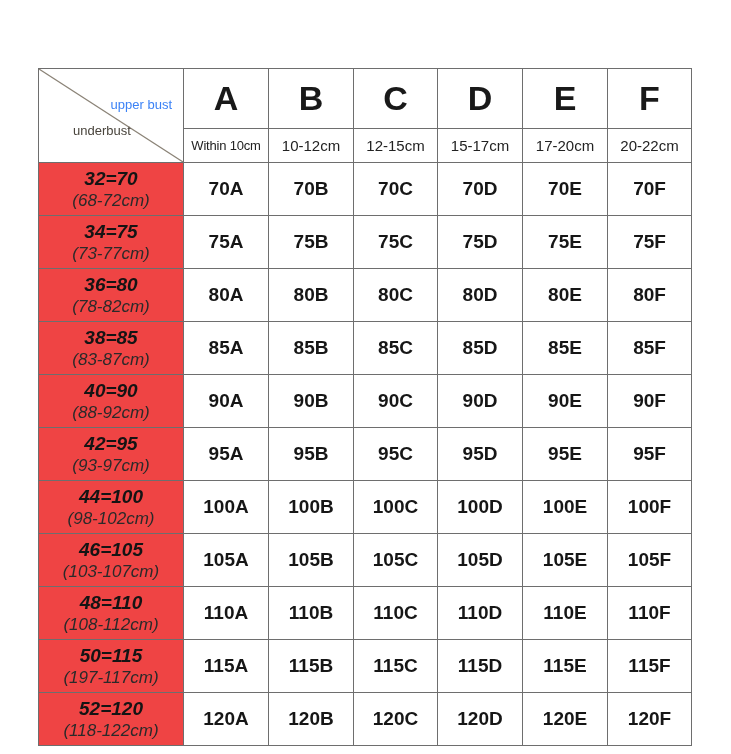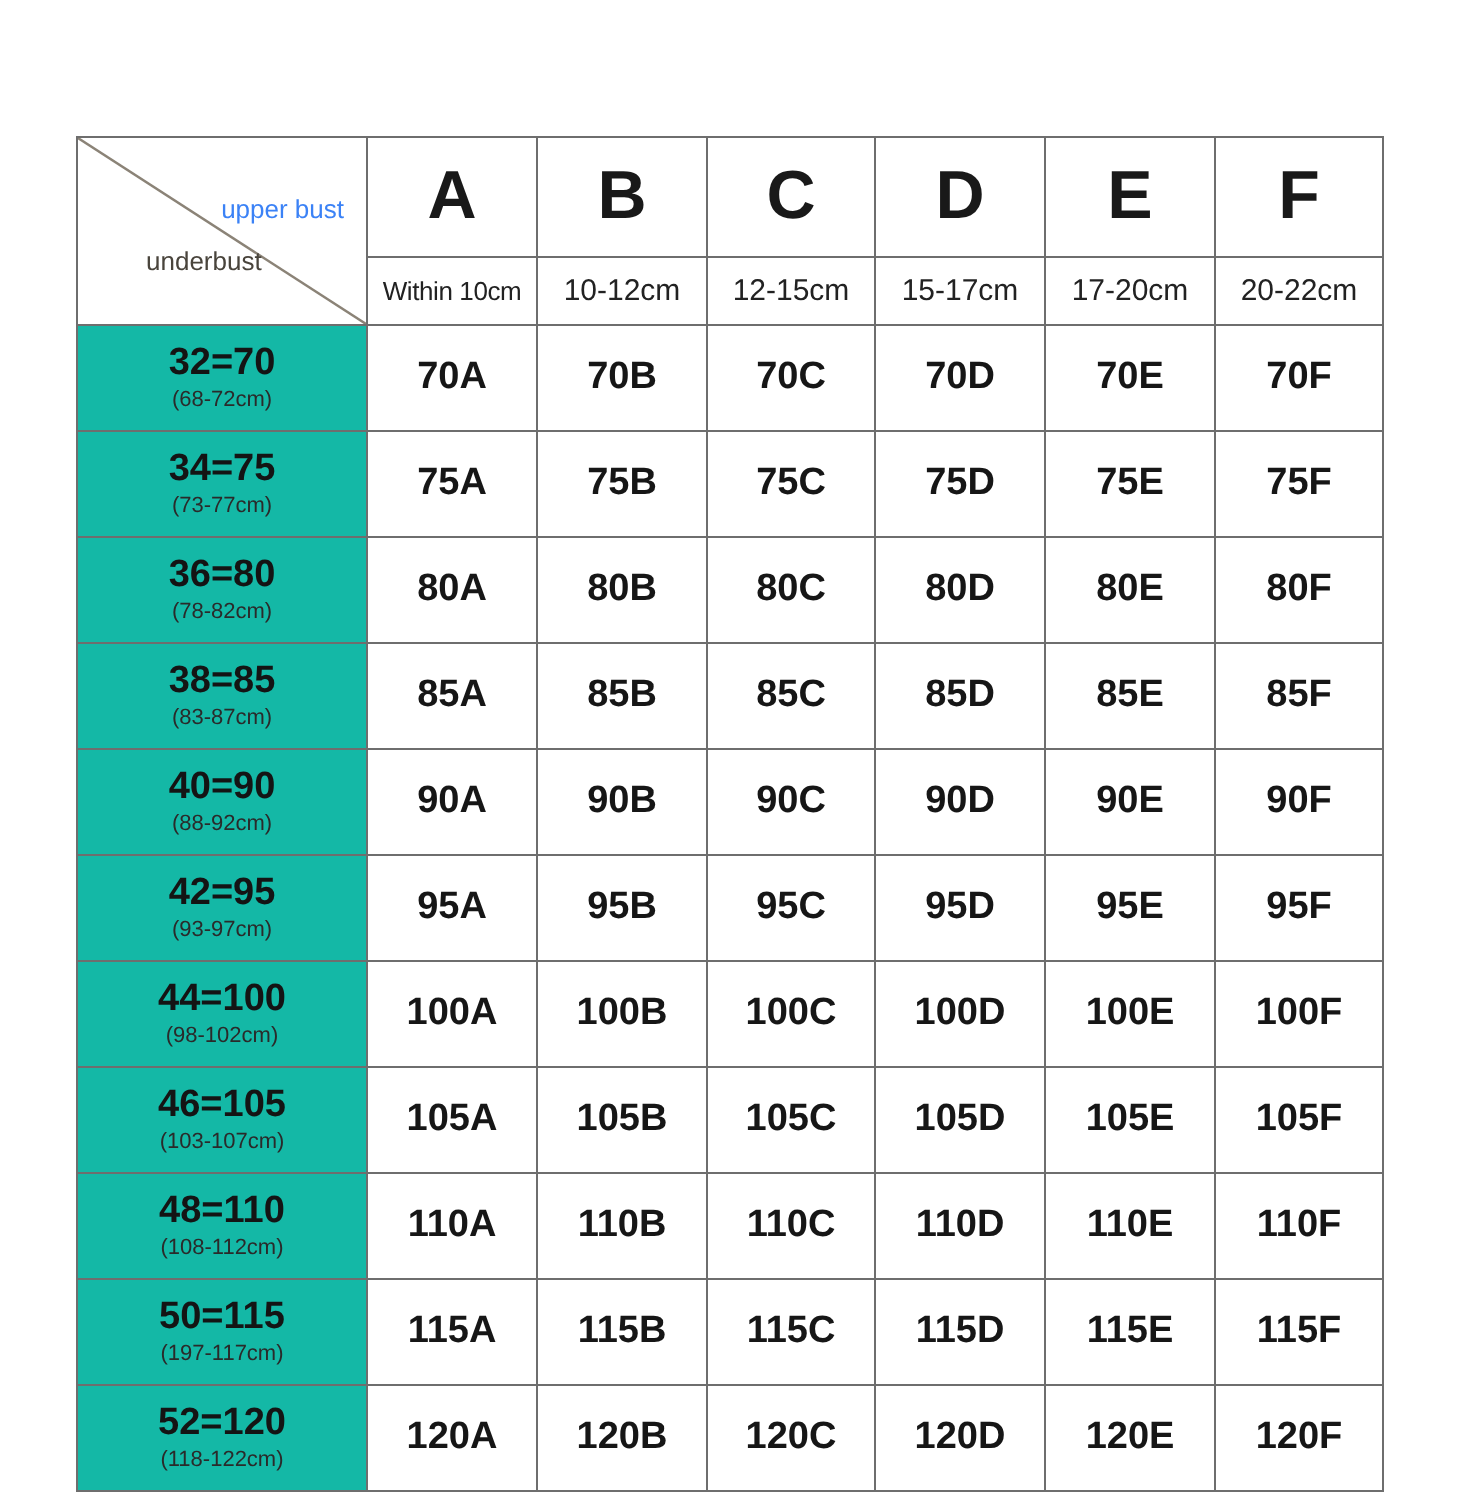--- a/index.html
+++ b/index.html
@@ -62,28 +62,29 @@
     background: #fdfdfd;
     height: 34px;
     font-size: 15px;
     font-weight: 400;
     color: #222222;
   }
   th.range.small { font-size: 13px; letter-spacing: -0.2px; }
 
   
   tbody th.rowlabel {
-    background: #14b8a6;
+    background: #ef4444;
     height: 53px;
     font-weight: 400;
     line-height: 1.15;
     padding: 2px 0;
+    font-style: italic;
   }
   .rowlabel .size { font-size: 19px; font-weight: 700; color: #141414; }
-  .rowlabel .sub  { font-size: 11px; font-weight: 400; color: #2a2a2a; margin-top: 1px; }
+  .rowlabel .sub  { font-size: 17px; font-weight: 400; color: #2a2a2a; margin-top: 1px; }
   tbody td.cell {
     font-size: 19px;
     font-weight: 700;
     color: #161616;
   }
 </style>
 </head>
 <body>
 
 <div class="page">

